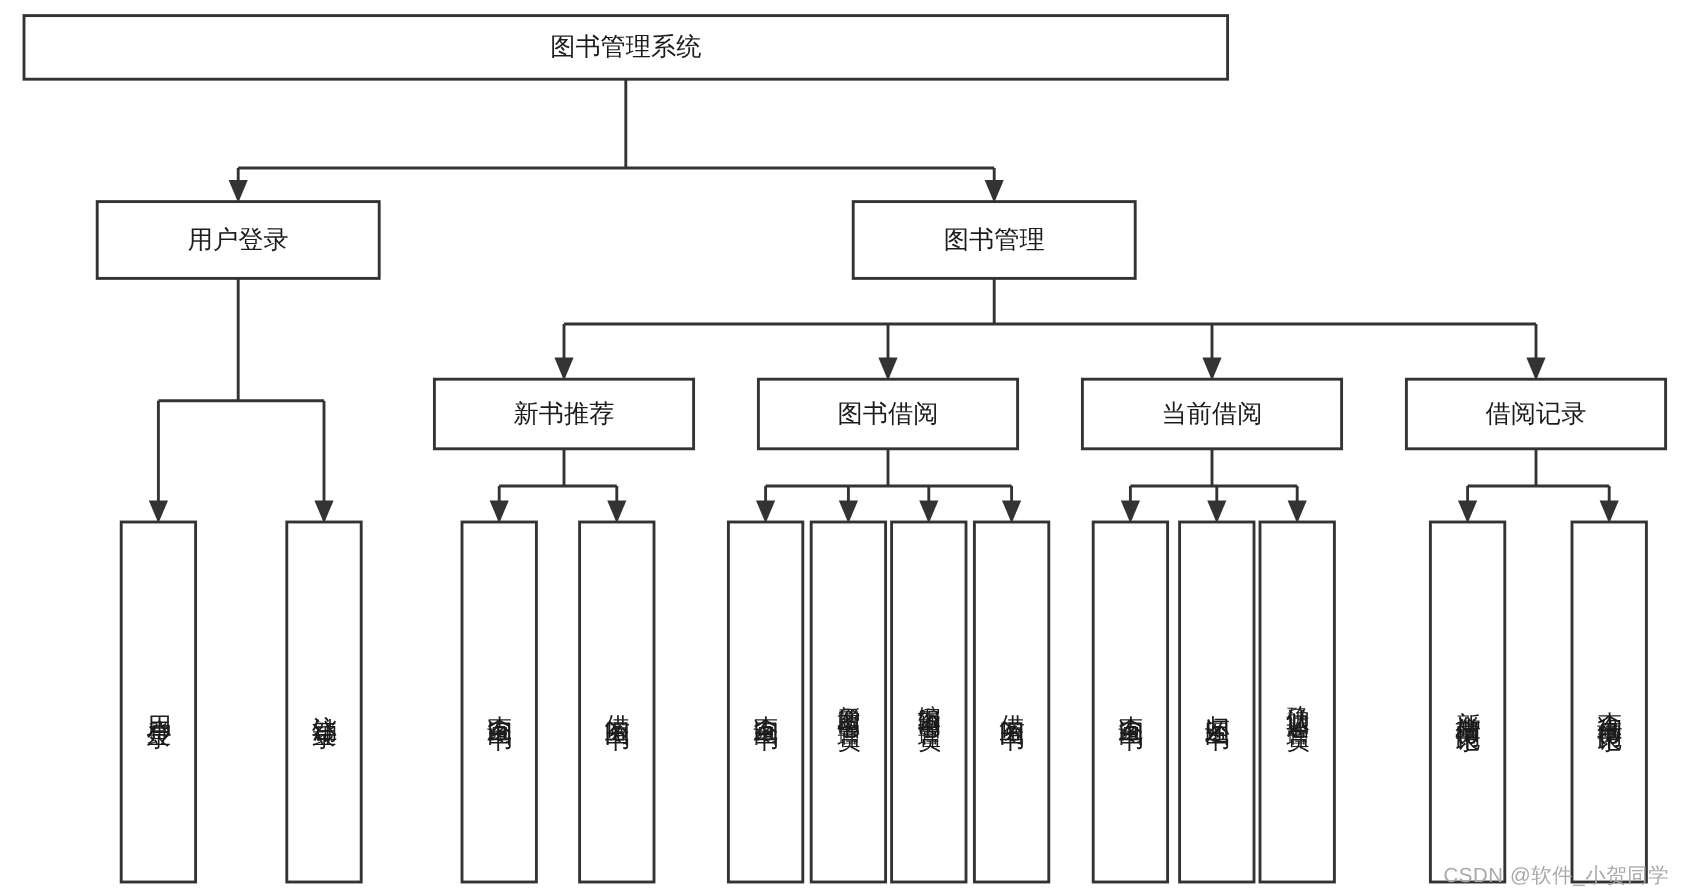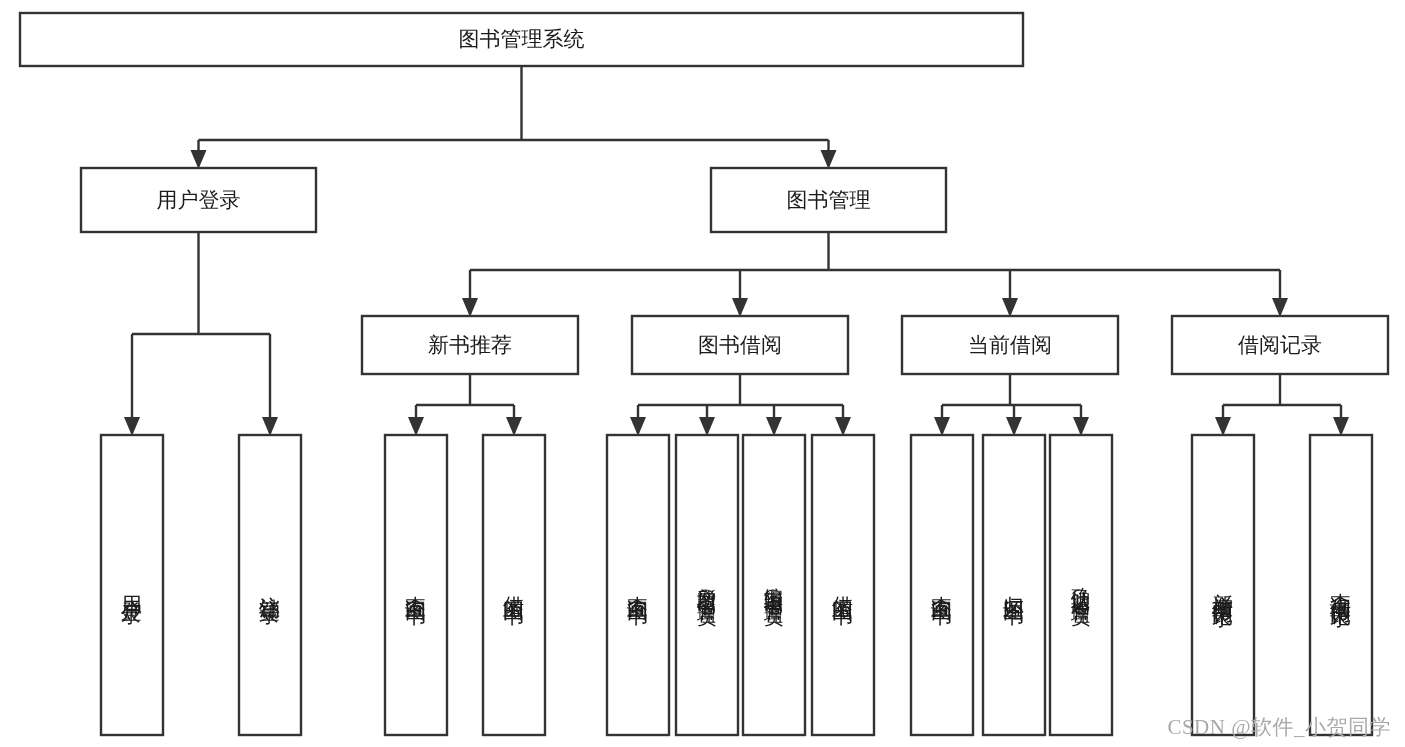--- a/index.html
+++ b/index.html
@@ -63,22 +63,22 @@
     display: flex;
     align-items: center;
     justify-content: center;
     white-space: nowrap;
     pointer-events: none;
   }
   .watermark {
     position: absolute;
     right: 14px;
     bottom: 6px;
-    font-family: Liberation Serif, serif;
-    font-size: 21px;
+    font-family: Liberation Sans, sans-serif;
+    font-size: 17px;
     color: #a9a9a9;
     white-space: nowrap;
     letter-spacing: 0.5px;
   }
 </style>
 </head>
 <body>
 
 <div id="diagram-root">
 

